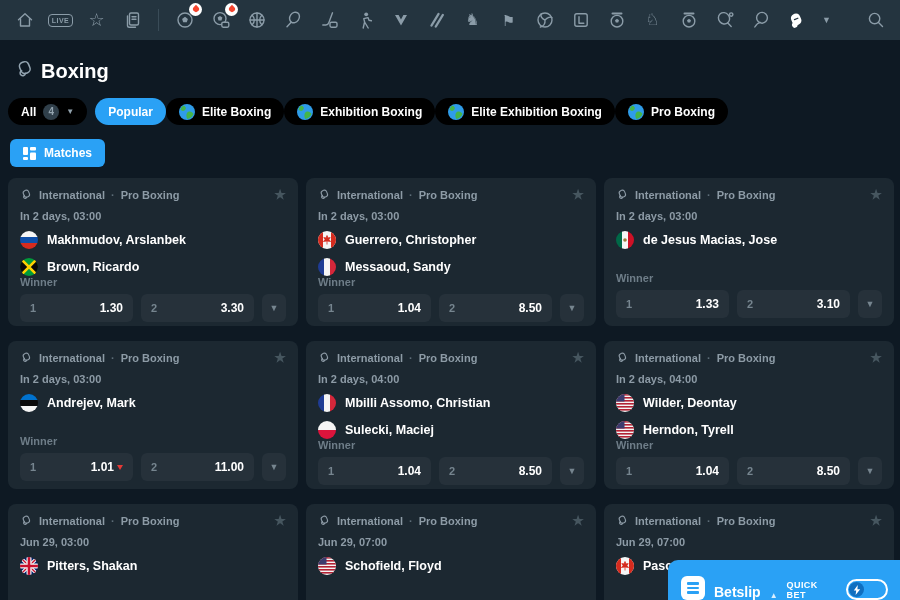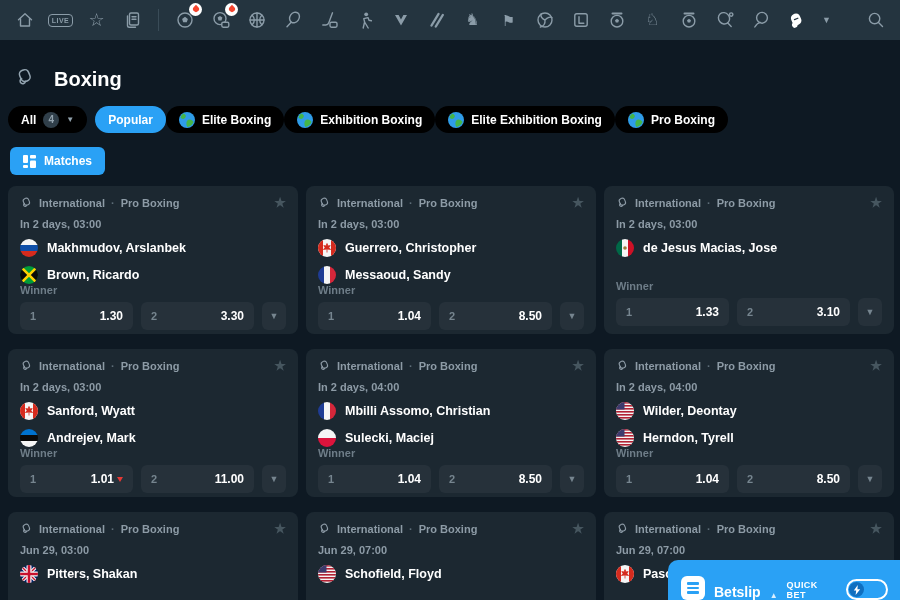--- a/index.html
+++ b/index.html
@@ -17,21 +17,21 @@
               background:#ffffff;border-radius:50%;display:flex;align-items:center;
               justify-content:center;}
   .flame{width:6px;height:6px;background:#f4442e;
          border-radius:50% 0 50% 50%;transform:rotate(-45deg);}
   .live-pill{border:1.6px solid #8b9ca8;border-radius:4px;font-size:7px;
              font-weight:700;color:#8b9ca8;padding:2px 3px;letter-spacing:.5px;}
   .tdivider{width:1px;height:22px;background:#3a4c58;flex:none;}
   .tcaret{color:#8b9ca8;font-size:9px;flex:none;cursor:pointer;}
   .tsearch{margin-left:auto;}
   
-  .page-title{display:flex;align-items:center;gap:18px;margin:26px 8px 0 14px;
+  .page-title{display:flex;align-items:center;gap:5px;margin:18px 8px 0 14px;
               color:#fff;font-size:20px;font-weight:700;}
   .chips{display:flex;gap:8px;margin:13px 8px 0 8px;align-items:center;}
   .chip{height:27px;border-radius:14px;background:#000000;color:#fff;
         font-size:12px;font-weight:700;display:flex;align-items:center;gap:7px;
         padding:0 13px;cursor:pointer;white-space:nowrap;}
   .chip.active{background:#2aa1f5;}
   .chip .count{width:16px;height:16px;border-radius:50%;background:#303f4a;
                color:#93a3ae;font-size:10px;font-weight:700;display:flex;
                align-items:center;justify-content:center;}
   .chip .chev{font-size:8px;color:#93a3ae;}
@@ -471,31 +471,20 @@
           </span>
           <span>International</span>
           <span class="sep">·</span>
           <span>Pro Boxing</span>
           <span class="star">★</span>
         </div>
         <div class="time">In 2 days, 03:00</div>
         <div class="fighter">
           <span style="display:flex;">
             <svg class="flag" viewBox="0 0 18 18" width="18" height="18">
-              <rect width="18" height="18" fill="#f5f5f5"></rect>
-              <rect width="5" height="18" fill="#d52b1e"></rect>
-              <rect x="13" width="5" height="18" fill="#d52b1e"></rect>
-              <path d="M9 4.5 L10 7 L12.2 6.6 L10.8 8.8 L12.6 10.4 L9 10 L5.4 10.4 L7.2 8.8 L5.8 6.6 L8 7 Z M9 10 V13.5" fill="#d52b1e" stroke="#d52b1e" stroke-width="0.8"></path>
-            </svg>
-          </span>
-          <span>Sanford, Wyatt</span>
-        </div>
-        <div class="fighter">
-          <span style="display:flex;">
-            <svg class="flag" viewBox="0 0 18 18" width="18" height="18">
               <rect width="18" height="6" fill="#0072ce"></rect>
               <rect y="6" width="18" height="6" fill="#0a0a0a"></rect>
               <rect y="12" width="18" height="6" fill="#f5f5f5"></rect>
             </svg>
           </span>
           <span>Andrejev, Mark</span>
         </div>
         <div class="market">Winner</div>
         <div class="odds">
           <button class="odd">

